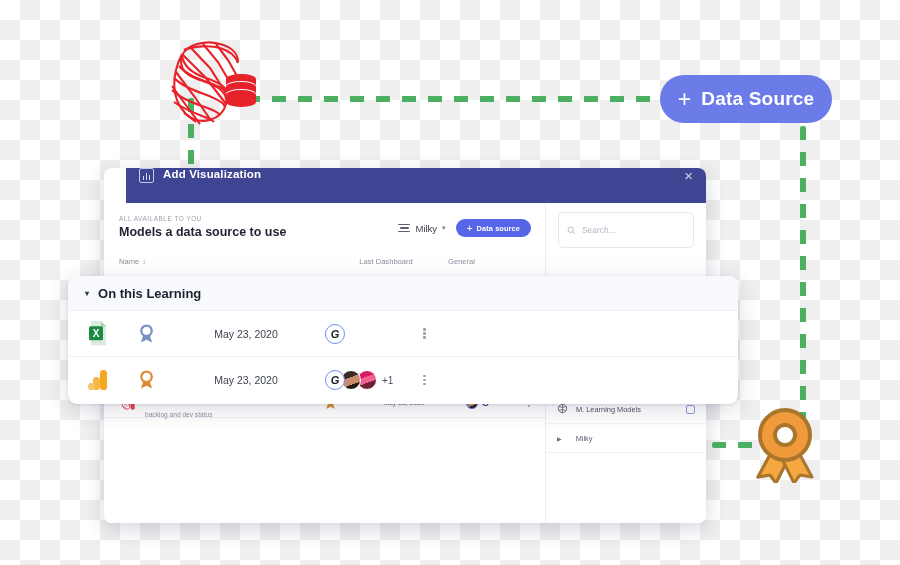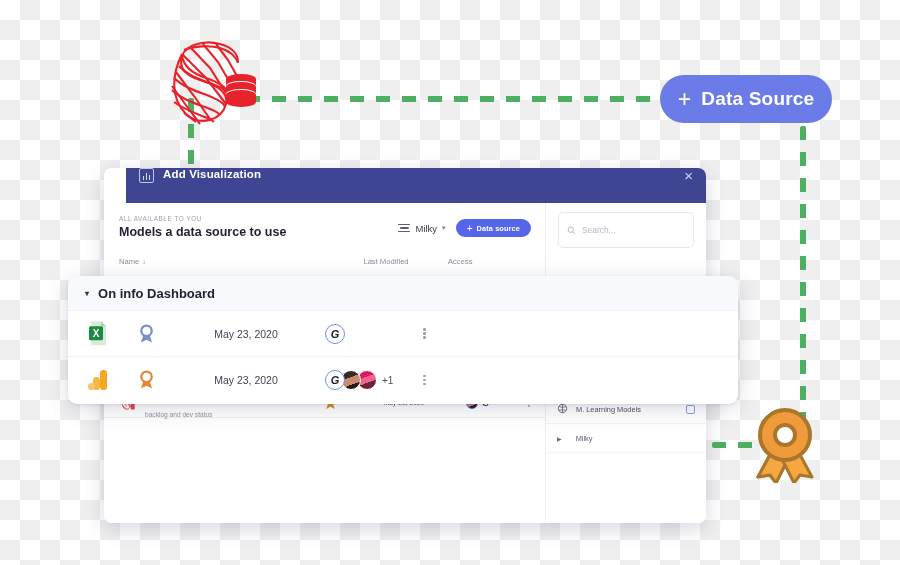--- a/index.html
+++ b/index.html
@@ -248,22 +248,22 @@
             <span>Data source</span>
           </div>
         </div>
       </div>
 
       <div class="col-head">
         <span class="col-name">
           <span>Name</span>
           <span>↓</span>
         </span>
-        <span class="col-mod" style="text-align:center">Last Modified</span>
-        <span class="col-acc" style="padding-left:10px">Access</span>
+        <span class="col-mod" style="text-align:center">Last Dashboard</span>
+        <span class="col-acc" style="padding-left:10px">General</span>
         <span style="width:20px"></span>
       </div>
 
       <div class="rows" id="bg-rows">
           <div class="row">
     <span class="ic">
               <svg width="17" height="12.24" viewBox="0 0 26 18">
                 <ellipse cx="8" cy="10" rx="7" ry="5.6" fill="#34b7ea"></ellipse>
                 <ellipse cx="17" cy="9" rx="8" ry="6.2" fill="#34b7ea"></ellipse>
                 <ellipse cx="13" cy="5.5" rx="6" ry="4.6" fill="#34b7ea"></ellipse>
@@ -425,21 +425,21 @@
     <span style="padding-left:6px">Milky</span>
           </div>
         </div>
     </div>
   </div>
 </div>
 
 <div class="hl-card">
   <div class="hl-head">
     <span class="caret">▾</span>
-    <span>On info Dashboard</span>
+    <span>On this Learning</span>
   </div>
   <div id="hl-rows">
       <div class="hl-row">
     <span class="ic">
           <svg width="22" height="26.4" viewBox="0 0 22 26">
             <path d="M4 1h10l5 5v19H4z" fill="#d9ebdc"></path>
             <path d="M14 1l5 5h-5z" fill="#a7cfb0"></path>
             <rect x="2" y="6" width="14" height="14" rx="1.5" fill="#1d8a42"></rect>
             <text x="9" y="16.6" font-size="10" font-weight="bold" fill="#fff" text-anchor="middle" font-family="Liberation Sans, sans-serif">X</text>
           </svg>

